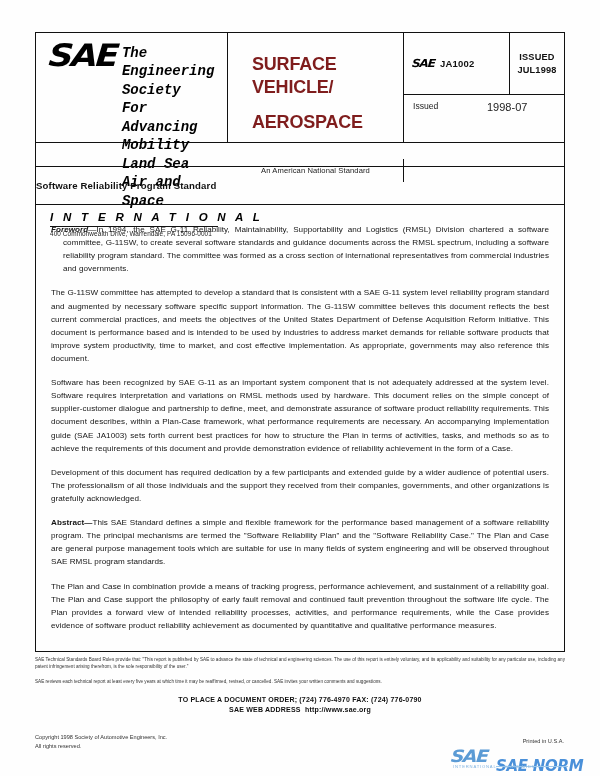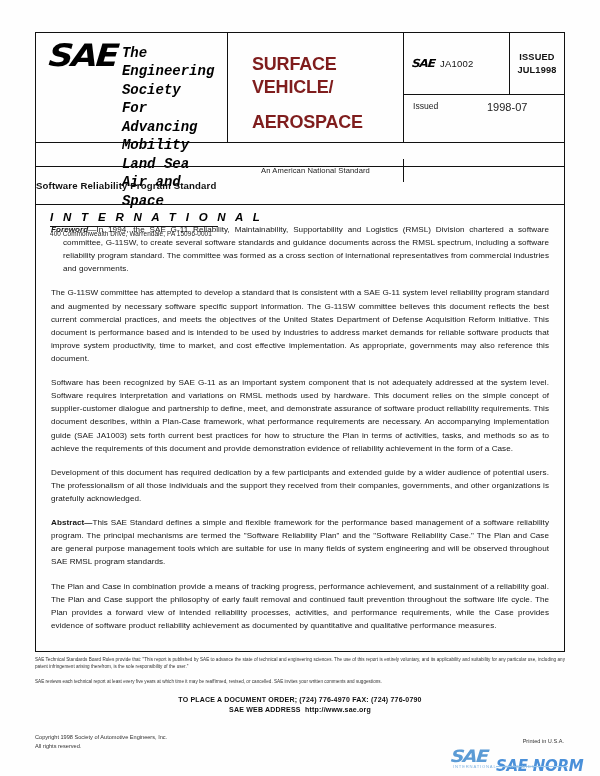--- a/index.html
+++ b/index.html
@@ -146,21 +146,21 @@
     font-weight: bold;
     font-style: italic;
     font-size: 11px;
     letter-spacing: -1px;
     color: #000;
     transform: scaleX(1.1) skewX(-4deg);
     margin-right: 6px;
   }
   .doc-id {
     font-size: 9.5px;
-    font-weight: normal;
+    font-weight: bold;
     letter-spacing: 0.2px;
     color: #111;
   }
   .issued-word, .issued-date {
     font-size: 9.2px;
     font-weight: bold;
     letter-spacing: 0.2px;
     color: #111;
     line-height: 1.35;
   }

